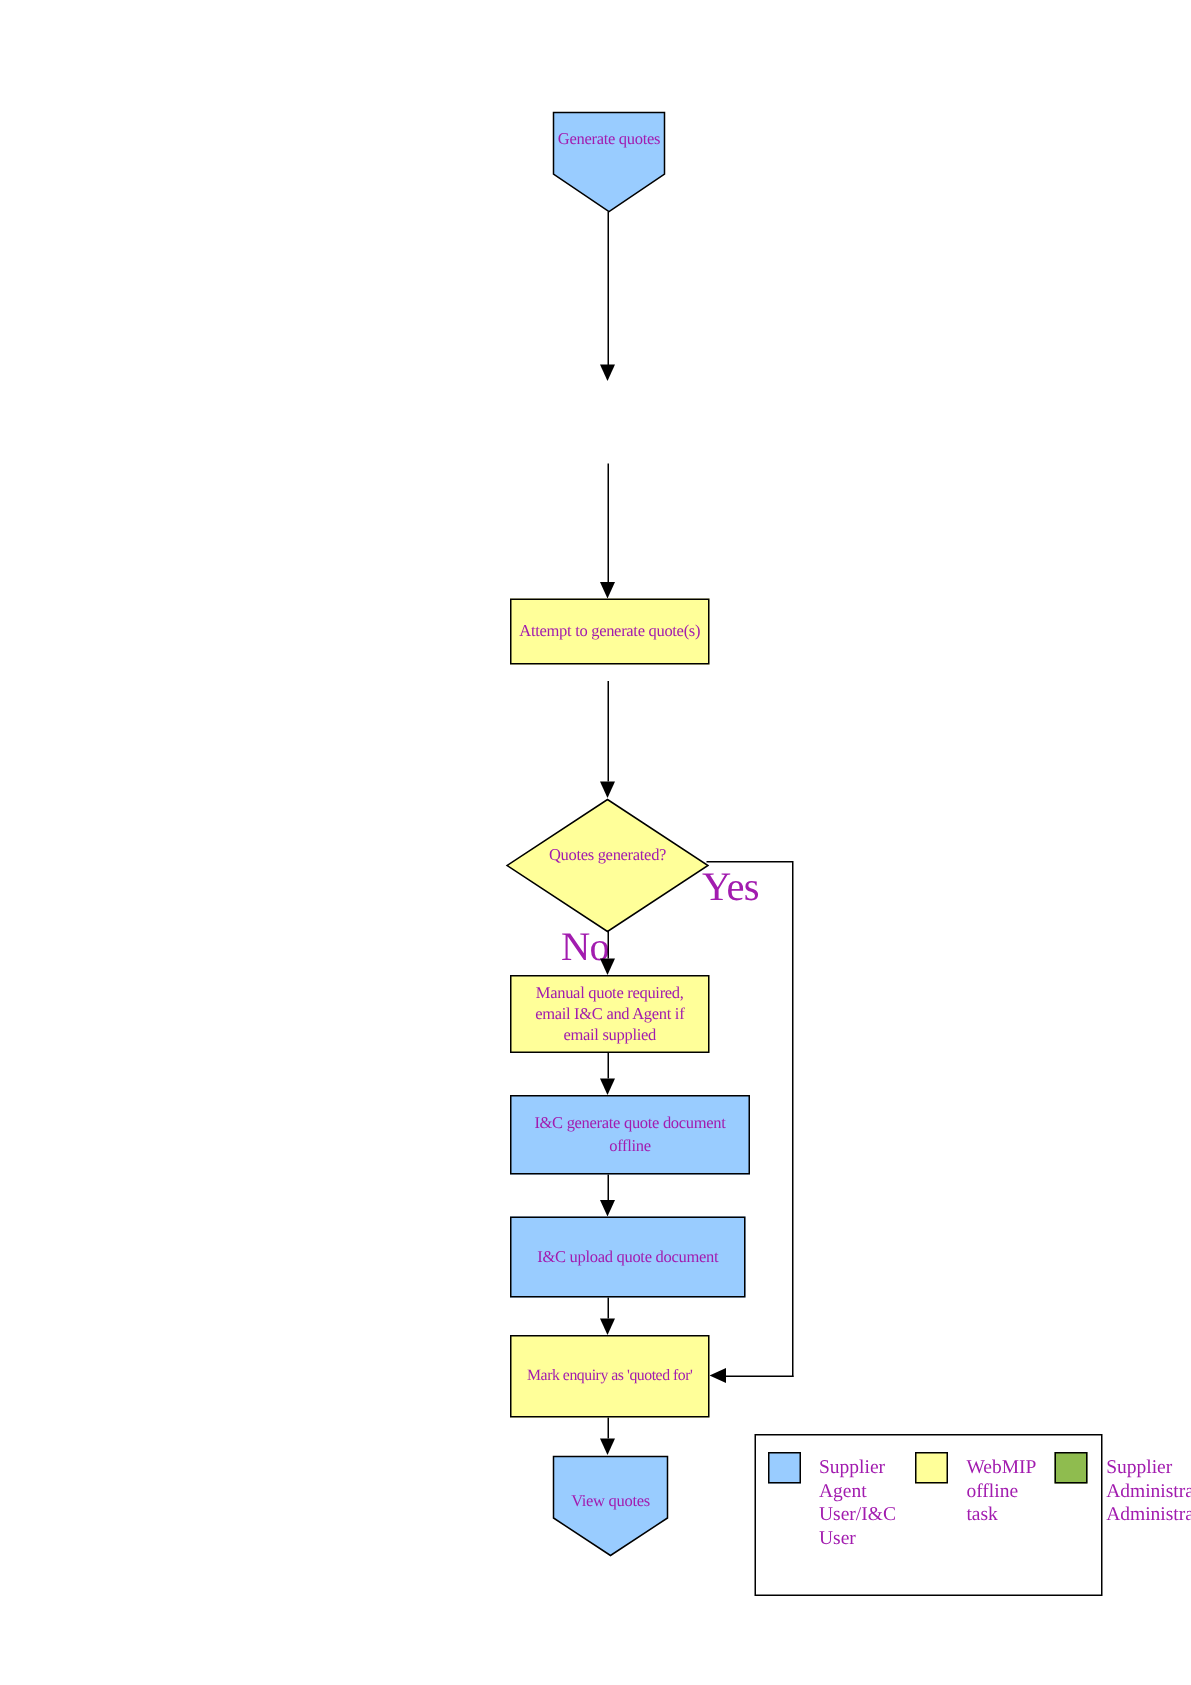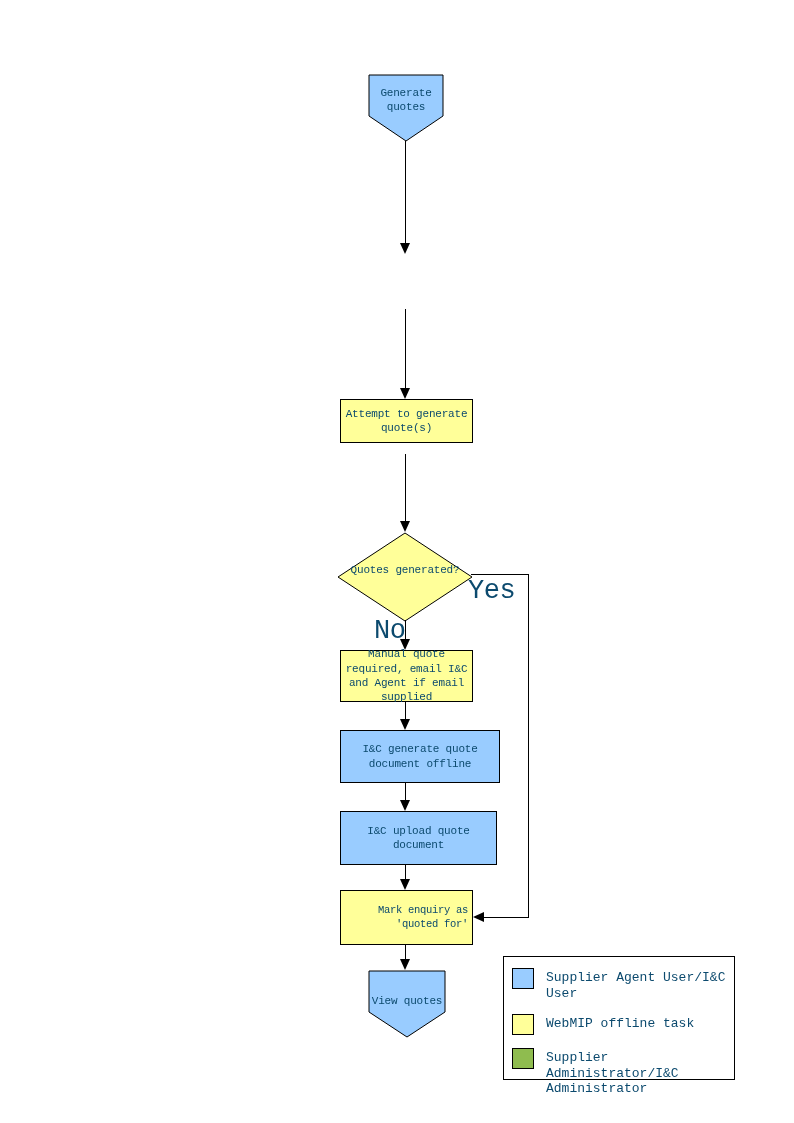--- a/index.html
+++ b/index.html
@@ -1,18 +1,18 @@
 <!DOCTYPE html>
 <html><head>
 <meta charset="utf-8">
 <style>
   html,body { margin:0; padding:0; background:#ffffff; }
   #canvas {
     position:relative; width:794px; height:1123px; background:#ffffff;
-    font-family:Liberation Mono, monospace; color:#0c4a6e; overflow:hidden;
+    font-family:Liberation Serif, serif; color:#a21caf; overflow:hidden;
   }
   .node-rect {
     position:absolute; box-sizing:border-box; border:1px solid #000;
     display:flex; align-items:center; justify-content:center;
     text-align:center; font-size:11px; line-height:1.3; letter-spacing:-0.2px;
     padding:2px 4px;
   }
   .fill-yellow { background:#FFFF99; }
   .fill-blue   { background:#99CCFF; }
   .shape-svg { position:absolute; }
@@ -29,23 +29,23 @@
   }
   .arrow-left {
     position:absolute; width:0; height:0;
     border-top:5px solid transparent; border-bottom:5px solid transparent;
     border-right:11px solid #000;
   }
   .branch-label {
     position:absolute; font-size:27px; line-height:1; letter-spacing:-0.5px;
   }
   #legend {
-    position:absolute; left:503px; top:956px; width:232px; height:124px;
+    position:absolute; left:503px; top:956px; width:232px; height:108px;
     box-sizing:border-box; border:1px solid #000; background:#fff;
-    padding:11px 8px; display:flex; flex-direction:column; gap:13px;
+    padding:11px 8px; display:flex; flex-direction:row; gap:13px;
   }
   .legend-row { display:flex; align-items:flex-start; gap:12px; }
   .legend-swatch {
     width:22px; height:21px; box-sizing:border-box; border:1px solid #000;
     flex:0 0 auto;
   }
   .legend-label { font-size:13px; line-height:1.2; padding-top:2px; }
 </style>
 </head>
 <body>

